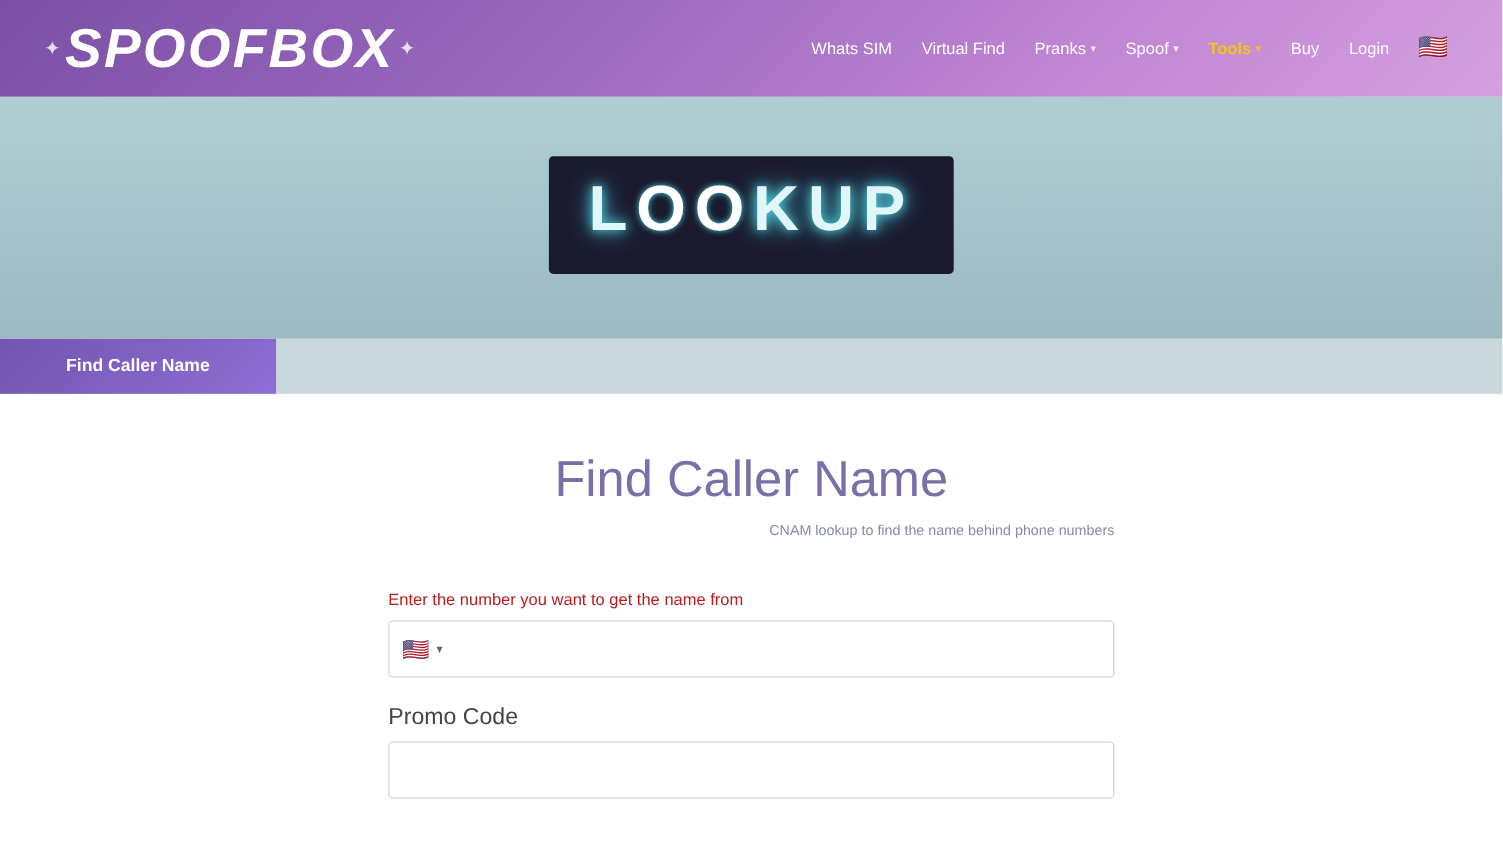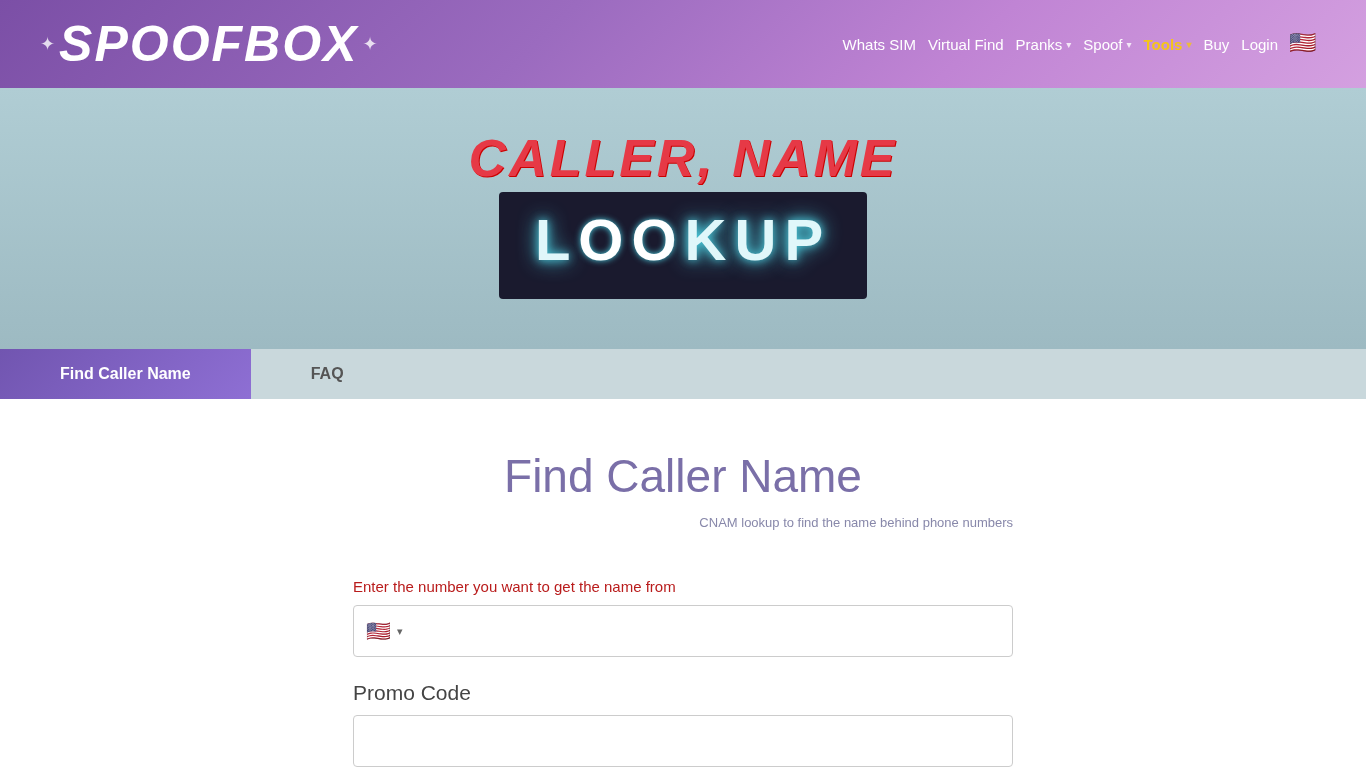--- a/index.html
+++ b/index.html
@@ -34,21 +34,21 @@
     }
     .logo-star2 {
       color: #fff;
       font-size: 18px;
       margin-left: 4px;
       opacity: 0.8;
     }
     nav {
       display: flex;
       align-items: center;
-      gap: 12px;
+      gap: 27px;
       text-align: center;
     }
     .nav-item {
       color: #fff;
       text-decoration: none;
       font-size: 15px;
       font-weight: 500;
       cursor: pointer;
       display: flex;
       align-items: center;
@@ -241,31 +241,27 @@
     </a>
     <a class="nav-item">Buy</a>
     <a class="nav-item">Login</a>
     <span class="flag-icon">
       <span style="font-size:22px;position:absolute;top:-2px;left:-1px;">🇺🇸</span>
     </span>
   </nav>
 </header>
 
 <section class="hero">
-  <div class="caller-name-title">
-    CALLER<span class="caller-name-comma">,</span> NAME
-  </div>
   <div class="lookup-box">
     <div class="lookup-text">L<span class="lock-style">O</span><span class="lock-style">O</span>KUP</div>
   </div>
 </section>
 
 <div class="tabs-bar">
   <button class="tab active">Find Caller Name</button>
-  <button class="tab">FAQ</button>
 </div>
 
 <div class="main-content">
   <h1 class="page-title">Find Caller Name</h1>
   <p class="page-subtitle">CNAM lookup to find the name behind phone numbers</p>
 
   <label class="form-label">Enter the number you want to get the name from</label>
   <div class="phone-input-wrapper">
     <div class="phone-flag">
       <span class="phone-flag-emoji">🇺🇸</span>

